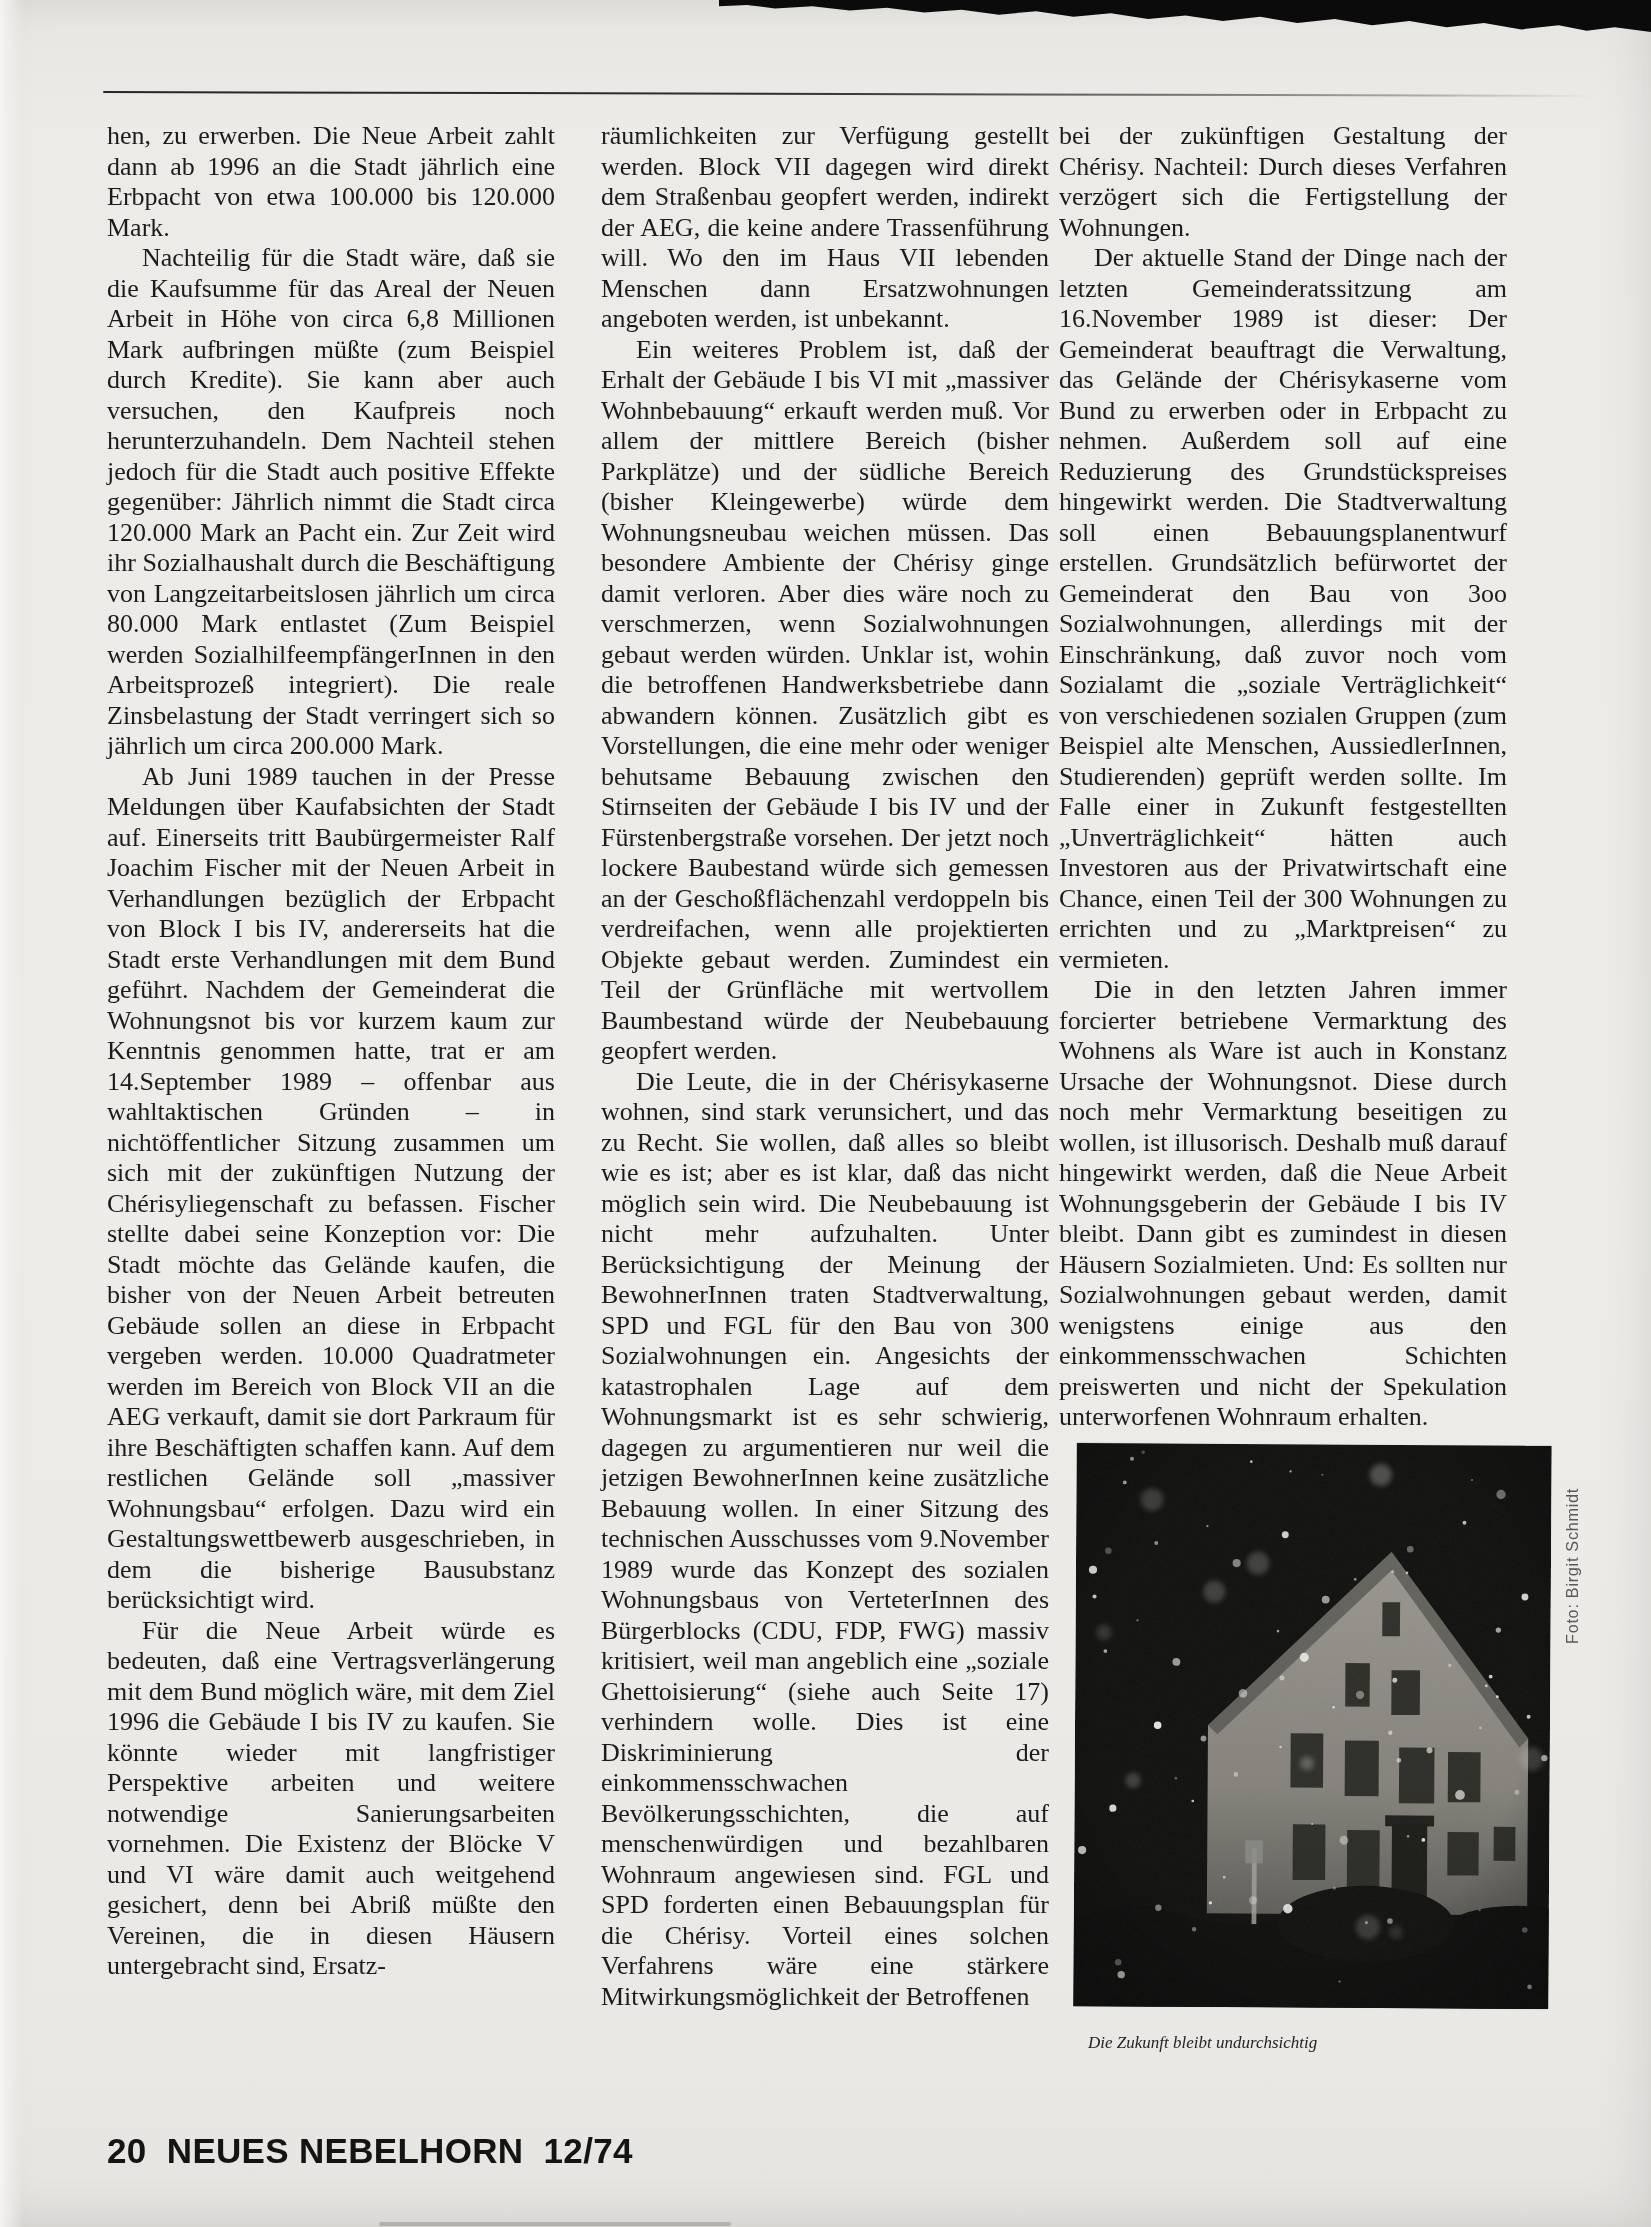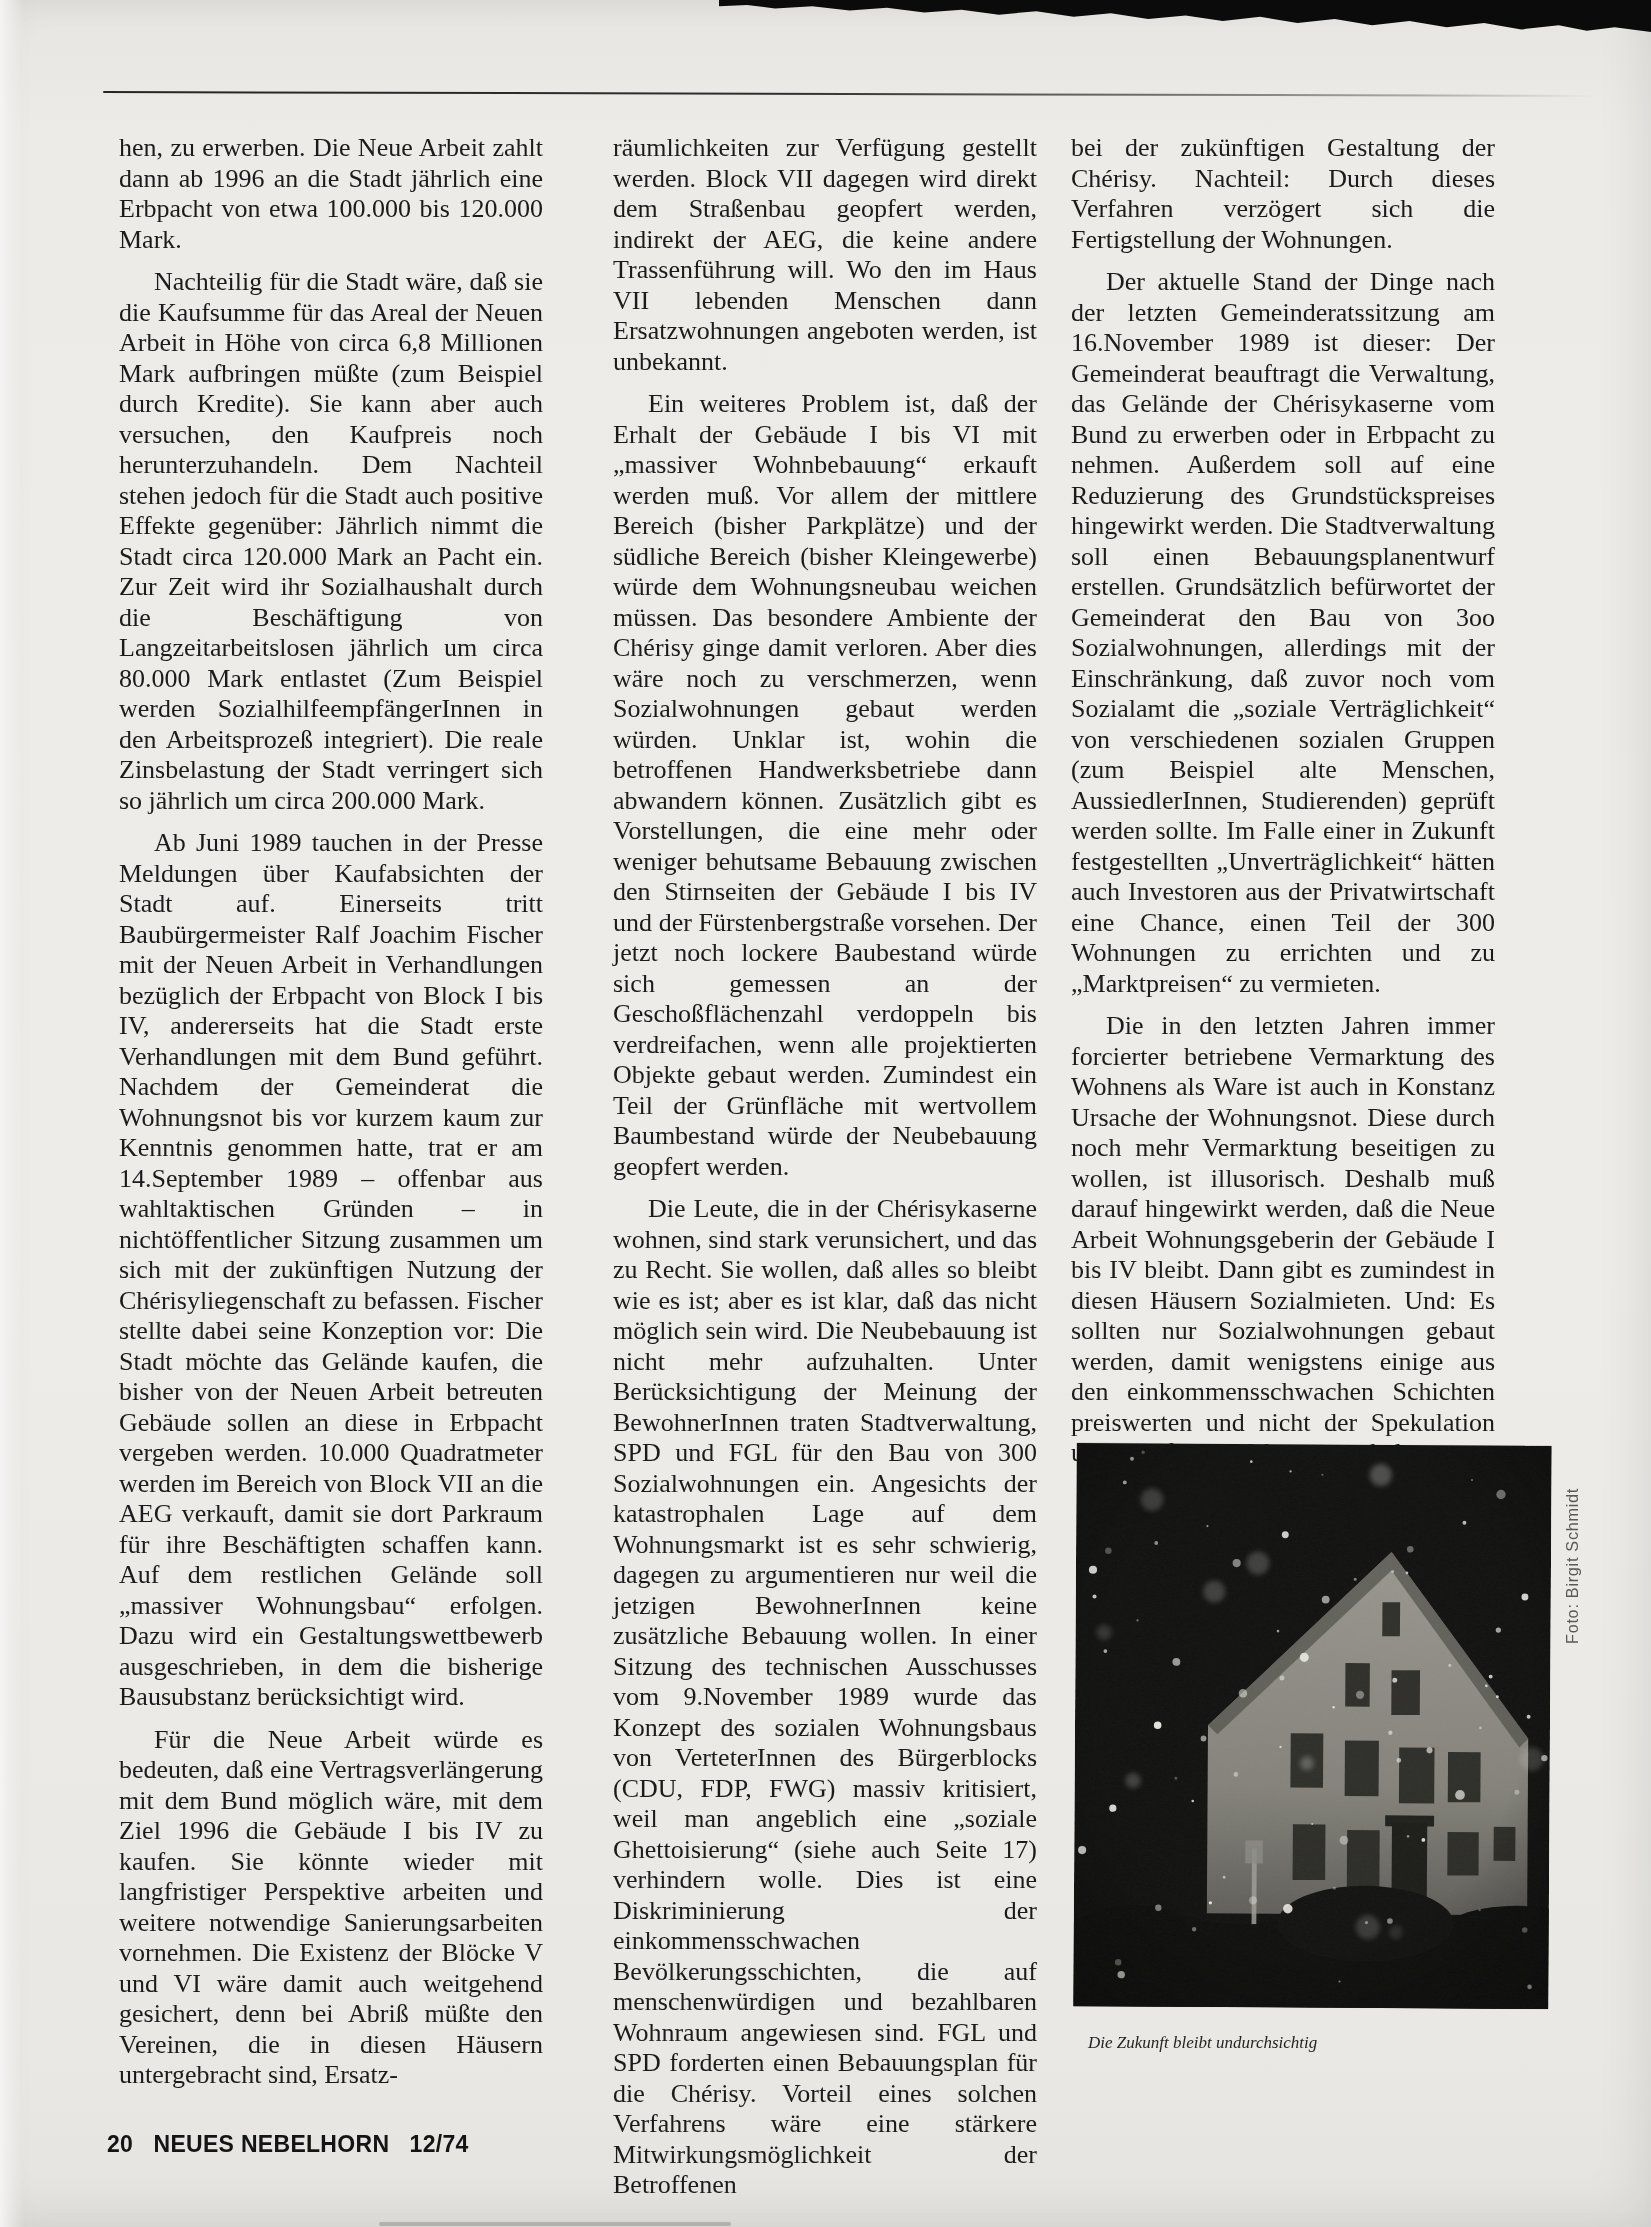--- a/index.html
+++ b/index.html
@@ -22,41 +22,41 @@
     position:absolute;left:103px;top:91px;width:1490px;height:2px;border-radius:1.4px;
     transform:rotate(0.15deg);transform-origin:left center;
     background:linear-gradient(90deg,#262626 0%,#2e2e2e 45%,#6e6e6c 70%,#a8a8a5 88%,rgba(180,180,178,0) 100%);
   }
   .columns{position:absolute;left:107px;top:121px;width:1438px;}
   .col{position:absolute;top:0;width:448px;text-align:justify;
     font-size:26px;line-height:30.5px;hyphens:auto;-webkit-hyphens:auto;}
   .col-0{left:0;}
   .col-1{left:494px;}
   .col-2{left:952px;}
-  .para{margin:12px;}
+  .para{margin:0;}
   .para.indent{text-indent:35px;}
   .photo-wrap{
     position:absolute;left:1075px;top:1444px;width:475px;height:564px;
     transform:rotate(0.35deg);transform-origin:center;
   }
   .photo-wrap svg{display:block;width:100%;height:100%;}
   .photo-caption{
     position:absolute;left:1088px;top:2028px;width:474px;
     font-style:italic;font-size:17px;line-height:30px;color:#242424;
   }
   .photo-credit{
     position:absolute;left:1563px;top:1644px;
     transform:rotate(-90deg);transform-origin:0 0;
     font-family:"Liberation Sans", sans-serif;
     font-size:16.3px;letter-spacing:0.7px;color:#4a4a4a;opacity:.9;white-space:nowrap;
   }
   .footer{
     position:absolute;left:107px;top:2131px;
     font-family:"Liberation Sans", sans-serif;font-weight:bold;
-    font-size:23px;letter-spacing:0.3px;color:#141414;
+    font-size:35px;letter-spacing:0.3px;color:#141414;
     display:flex;gap:20.3px;align-items:baseline;
   }
   .bottom-edge{
     position:absolute;left:379px;top:2222px;width:352px;height:4.1px;border-radius:2px;
     background:#9c9c99;opacity:.65;
   }
 </style>
 </head>
 <body>
 

